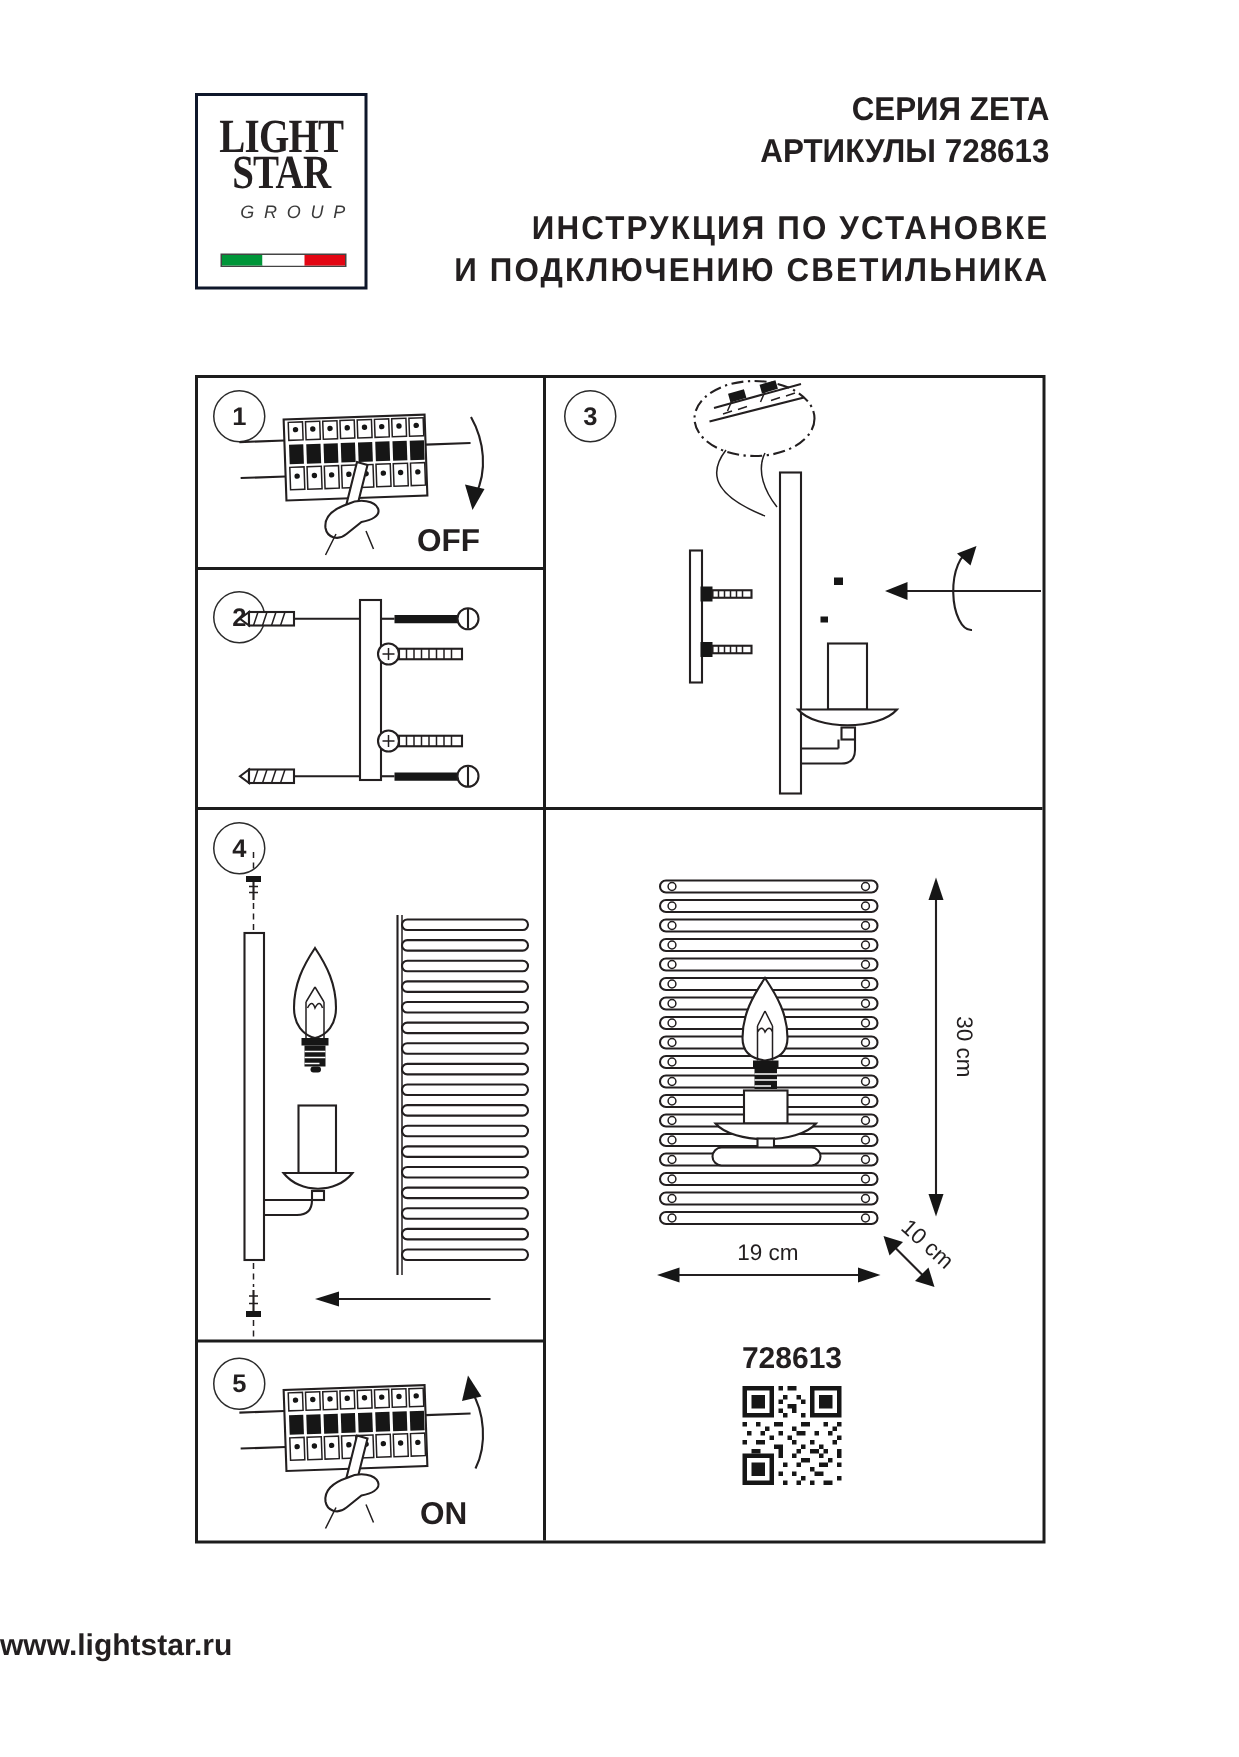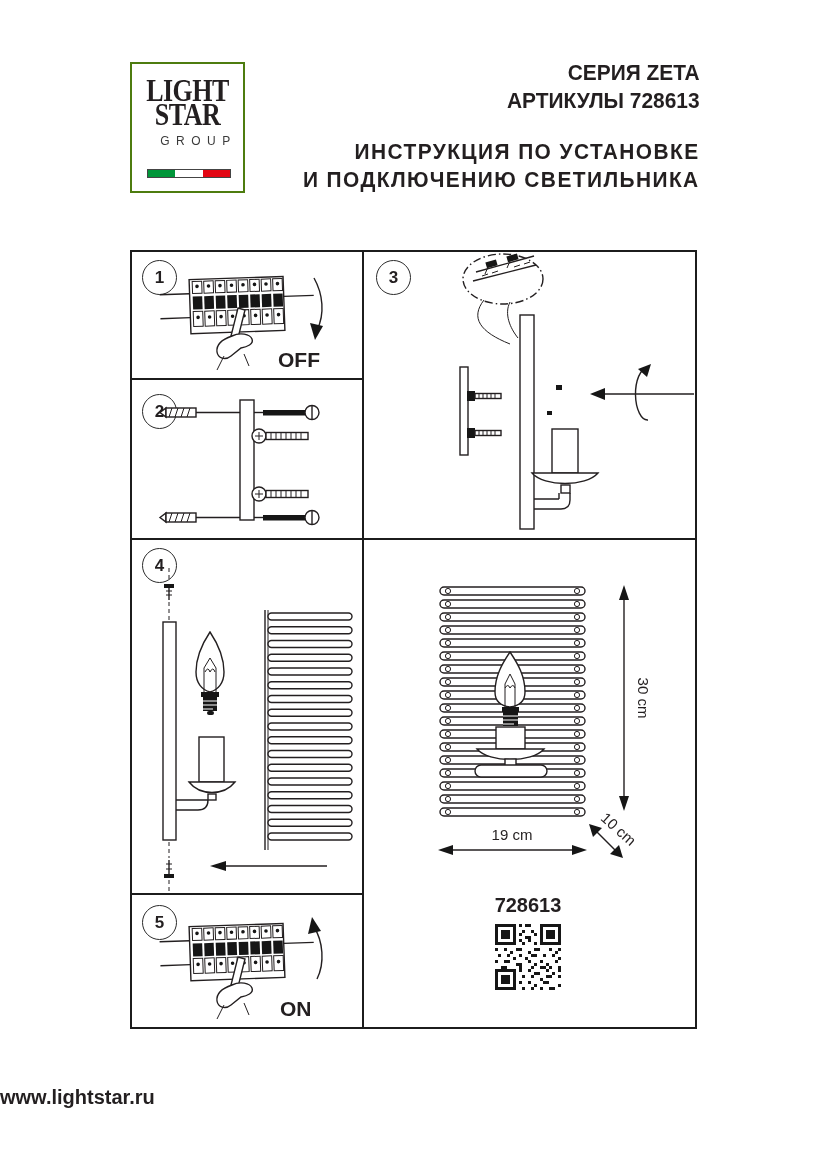--- a/index.html
+++ b/index.html
@@ -1,24 +1,24 @@
 <!DOCTYPE html>
 <html><head>
 <meta charset="utf-8">
 <style>
   html,body{margin:0;padding:0;background:#ffffff;}
   .page{position:relative;width:826px;height:1171px;background:#fff;overflow:hidden;
         font-family:"Liberation Sans",sans-serif;color:#231f20;}
   
   .logo-box{position:absolute;left:130px;top:62px;width:115px;height:131px;
-            border:2px solid #4d7c0f;box-sizing:border-box;text-align:center;}
+            border:2px solid #0f172a;box-sizing:border-box;text-align:center;}
   .logo-word{font-family:"Liberation Serif",serif;font-weight:700;font-size:26px;
              line-height:24px;letter-spacing:-0.5px;transform:scaleY(1.22);transform-origin:center top;}
   .logo-words{margin-top:13px;}
-  .logo-group{font-size:12px;letter-spacing:6.5px;padding-left:22px;margin-top:9px;color:#3a3a3a;}
+  .logo-group{font-size:12px;letter-spacing:6.5px;padding-left:22px;margin-top:9px;color:#3a3a3a;font-style:italic;}
   .flag{position:absolute;left:15px;bottom:13px;width:84px;height:9px;border:1px solid #444;
         display:flex;box-sizing:border-box;}
   .flag span{flex:1;}
   
   .hdr{position:absolute;right:126px;top:60px;text-align:right;font-weight:700;
        transform:scaleX(0.95);transform-origin:right top;}
   .hdr .series{font-size:22px;line-height:26px;}
   .hdr .articles{font-size:22px;line-height:30px;}
   .hdr .title{margin-top:22px;font-size:22px;line-height:28px;letter-spacing:1.5px;}
   

